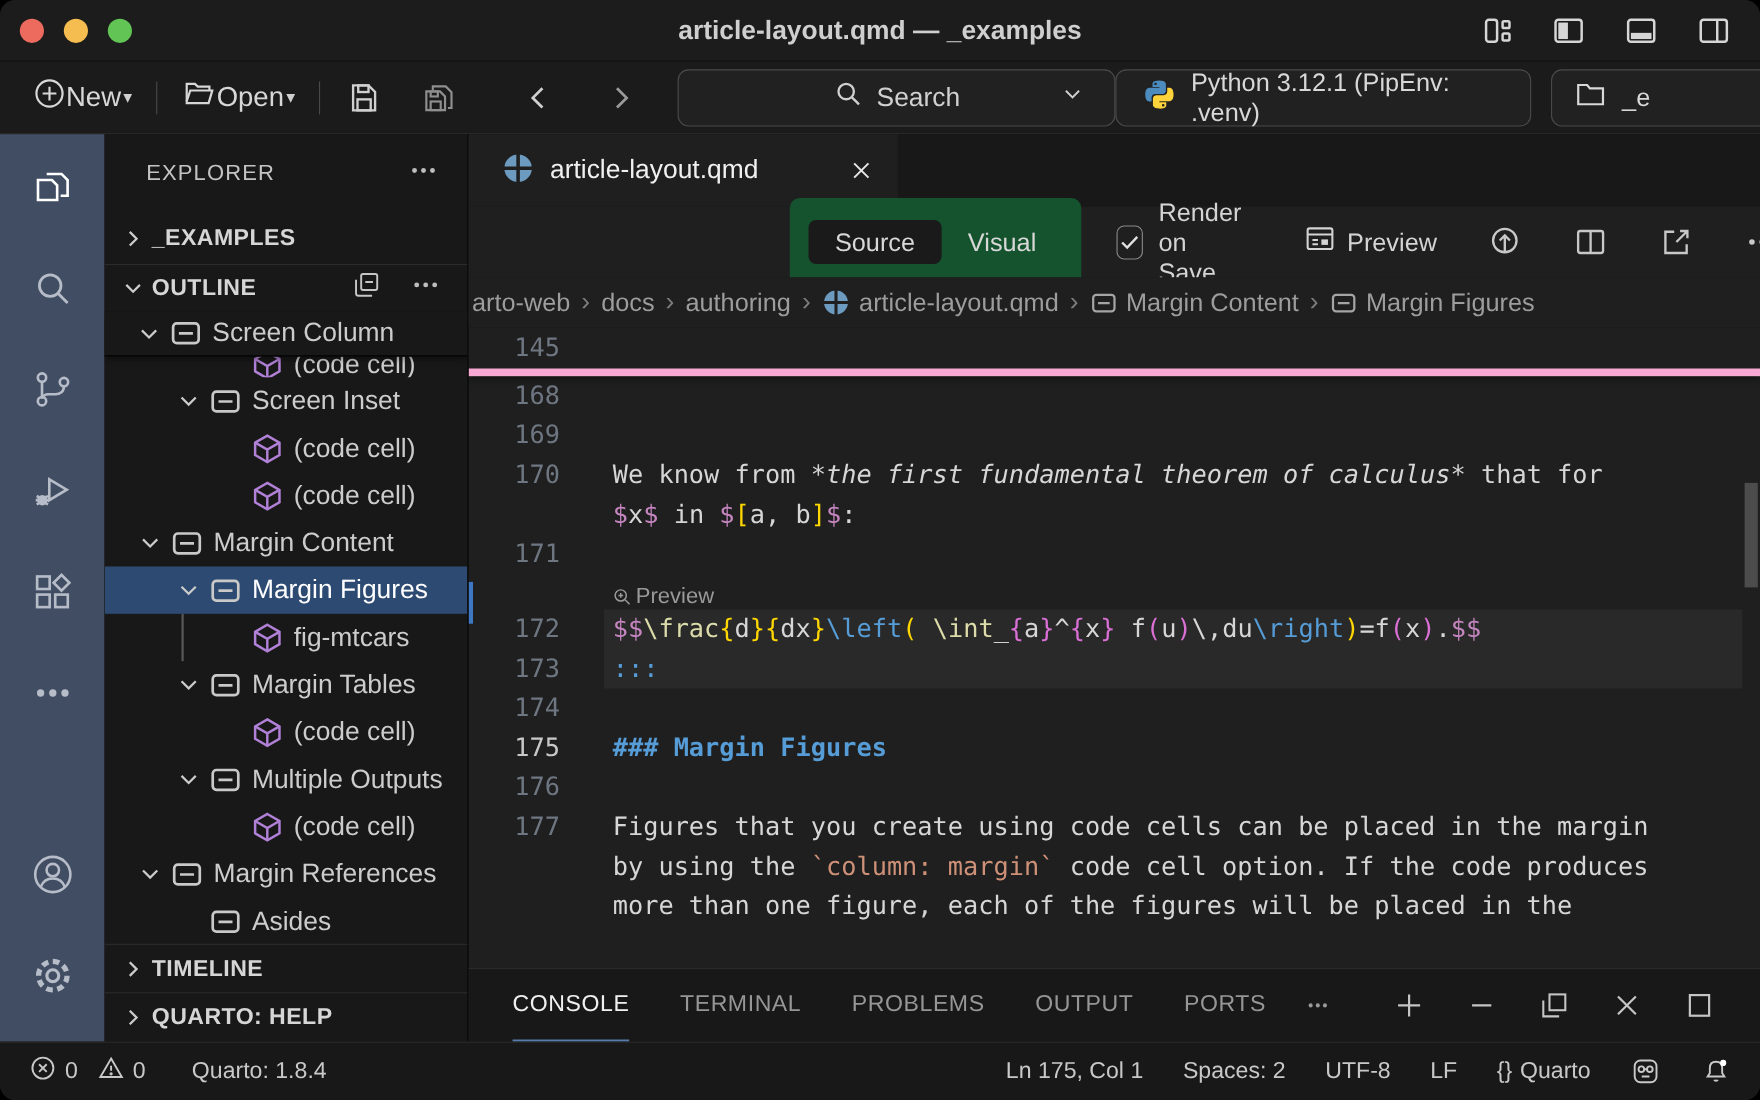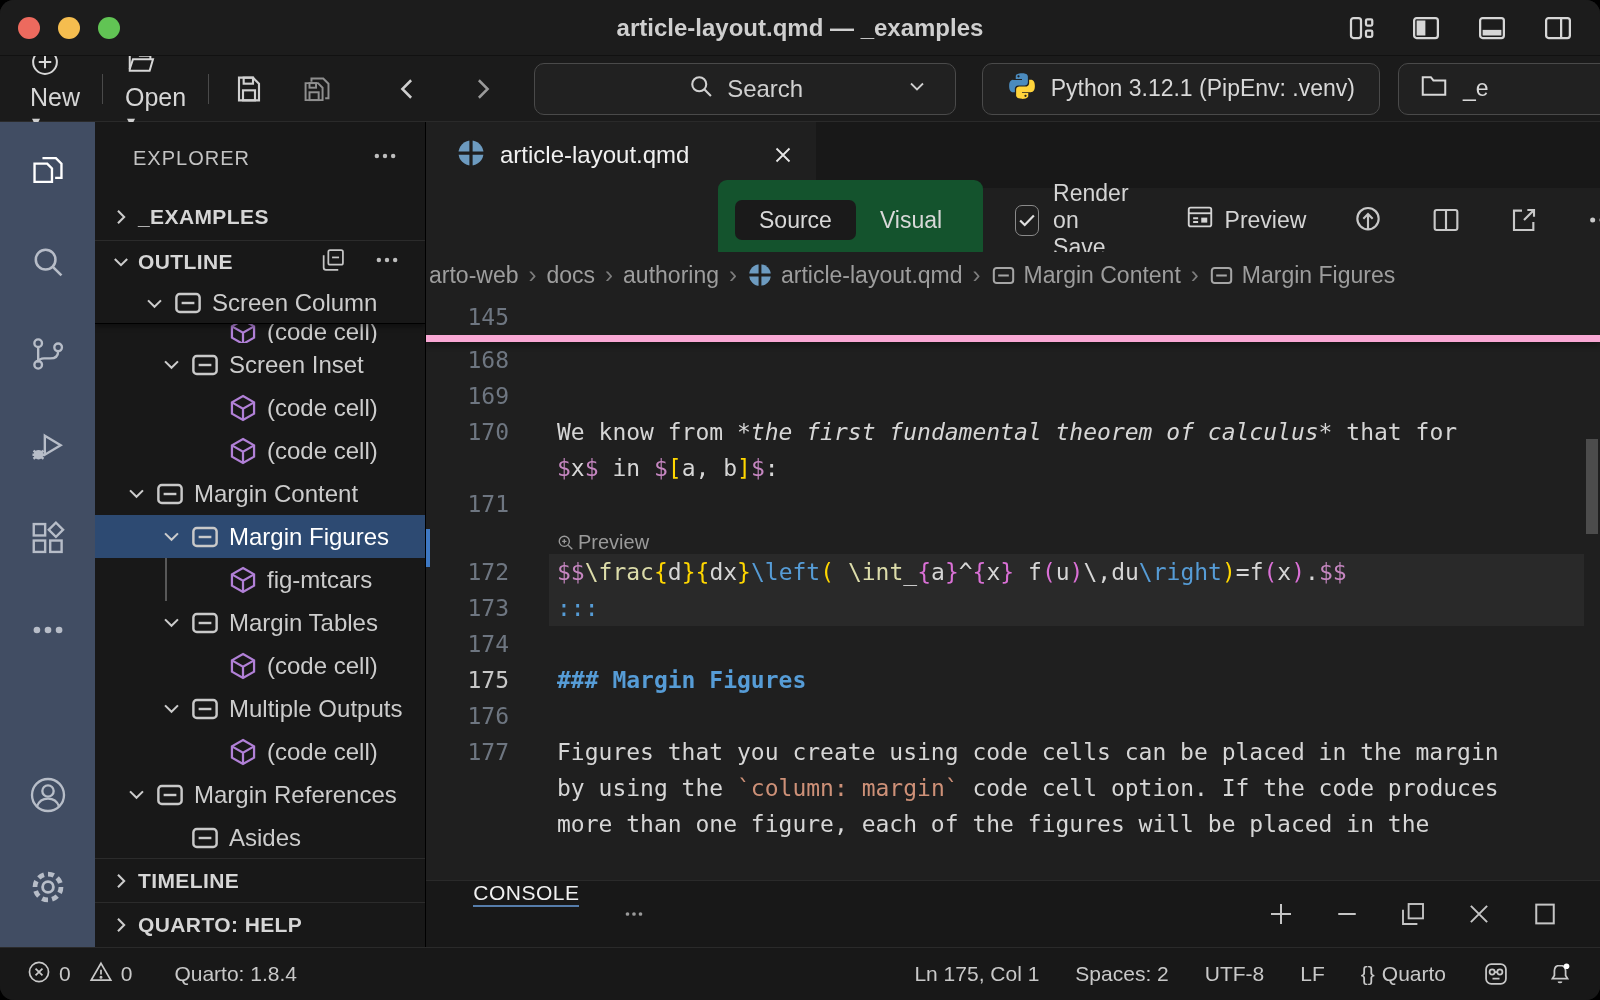--- a/index.html
+++ b/index.html
@@ -10,21 +10,21 @@
   .titlebar{height:55px;flex:0 0 55px;background:#1c1c1c;display:flex;align-items:center;position:relative;border-bottom:1px solid #111;}
   .lights{position:absolute;left:18px;top:0;height:55px;display:flex;align-items:center;gap:18px;}
   .light{width:22px;height:22px;border-radius:50%;}
   .l-red{background:#ed6a5e;} .l-yellow{background:#f5bd4f;} .l-green{background:#61c454;}
   .win-title{flex:1;text-align:center;color:#cfcfcf;font-size:24px;font-weight:600;}
   .tb-icons{position:absolute;right:26px;top:0;height:55px;display:flex;align-items:center;gap:34px;}
   .tb-icons svg{display:block;}
   
   .toolbar{height:65px;flex:0 0 65px;background:#1b1b1b;border-bottom:1px solid #2a2a2a;
     display:flex;align-items:center;padding:0 0 0 22px;color:#d7d7d7;font-size:25px;}
-  .tbtn{display:flex;align-items:flex-start;cursor:pointer;padding:6px 8px;border-radius:6px;flex-direction:column;}
+  .tbtn{display:flex;align-items:center;cursor:pointer;padding:6px 8px;border-radius:6px;}
   .tsep{width:1px;height:30px;background:#4a4a4a;margin:0 14px;}
   .caret{font-size:16px;color:#cfcfcf;margin-left:2px;}
   .icon-btn{padding:6px 10px;display:flex;align-items:center;cursor:pointer;}
   .searchbox{margin-left:27px;width:420px;height:50px;border:1px solid #4a4a4a;border-radius:10px;
     background:#212121;display:flex;align-items:center;justify-content:center;position:relative;cursor:pointer;}
   .searchbox .s-label{color:#d0d0d0;font-size:24px;margin-left:12px;}
   .searchbox .s-caret{position:absolute;right:26px;}
   .interp{margin-left:auto;height:50px;border:1px solid #4a4a4a;border-radius:10px;background:#212121;
     display:flex;align-items:center;gap:14px;padding:0 24px;font-size:23px;color:#d8d8d8;cursor:pointer;}
   .projbtn{margin-left:18px;margin-right:-40px;height:50px;width:200px;border:1px solid #4a4a4a;border-radius:10px;
@@ -90,21 +90,21 @@
     color:#9a9a9a;font-size:20px;cursor:pointer;}
   .lens-row .li{margin-right:3px;display:flex;align-items:flex-end;padding-bottom:2px;}
   .fg{color:#d6d6d6;} .em{color:#d6d6d6;font-style:italic;} .blue{color:#569cd6;} .b{font-weight:bold;}
   .head{color:#569cd6;font-weight:bold;} .dollar{color:#c586c0;} .fn{color:#dcdcaa;}
   .gold{color:#ffd700;} .pink{color:#da70d6;} .code{color:#ce9178;}
   .editor-deco{position:absolute;left:0;top:231px;width:4px;height:38px;background:#3e78c2;}
   .scroll-thumb{position:absolute;right:2px;top:141px;width:12px;height:95px;background:rgba(130,130,130,.45);cursor:pointer;}
   
   .panel{height:66px;flex:0 0 66px;background:#181818;border-top:1px solid #2a2a2a;display:flex;align-items:center;
     padding:0 40px;}
-  .panel-tabs{display:flex;gap:46px;height:100%;align-items:center;flex-direction:column;}
+  .panel-tabs{display:flex;gap:46px;height:100%;align-items:center;}
   .panel-tab{color:#969696;font-size:21px;letter-spacing:.5px;cursor:pointer;height:100%;display:flex;align-items:center;
     border-bottom:2px solid transparent;box-sizing:border-box;}
   .panel-tab.active{color:#f0f0f0;border-bottom:2px solid #567dab;}
   .panel-more{margin-left:34px;cursor:pointer;display:flex;}
   .panel-icons{margin-left:auto;display:flex;gap:36px;align-items:center;}
   .panel-icons>div{cursor:pointer;display:flex;}
   
   .statusbar{height:52px;flex:0 0 52px;background:#181818;border-top:1px solid #2a2a2a;display:flex;align-items:center;
     padding:0 26px;color:#c8c8c8;font-size:21px;}
   .sb-item{display:flex;align-items:center;gap:7px;cursor:pointer;}
@@ -315,21 +315,21 @@
                 <path d="M11.2 9.8h6"></path>
               </svg></span>
           <span><svg width="28" height="28" viewBox="0 0 24 24" fill="#bdbdbd">
                 <circle cx="5" cy="12" r="1.9"></circle>
                 <circle cx="12" cy="12" r="1.9"></circle>
                 <circle cx="19" cy="12" r="1.9"></circle>
               </svg></span>
         </span>
       </div>
       <div class="outline-tree">
-          <div class="tree-row sticky" style="padding-left: 43px;">
+          <div class="tree-row sticky" style="padding-left: 24px;">
             <div class="chev-slot">
               <svg width="23" height="23" viewBox="0 0 16 16" fill="none" stroke="#cccccc" stroke-width="1.4">
                 <path d="M3.5 5.8 8 10.3l4.5-4.5"></path>
               </svg>
             </div>
             <div class="t-icon">
               <svg width="30" height="30" viewBox="0 0 16 16" fill="none" stroke="#c9c9c9" stroke-width="1.3">
                 <rect x="1.8" y="3.2" width="12.4" height="9.6" rx="1.8"></rect>
                 <path d="M4.6 8h6.8"></path>
               </svg>

